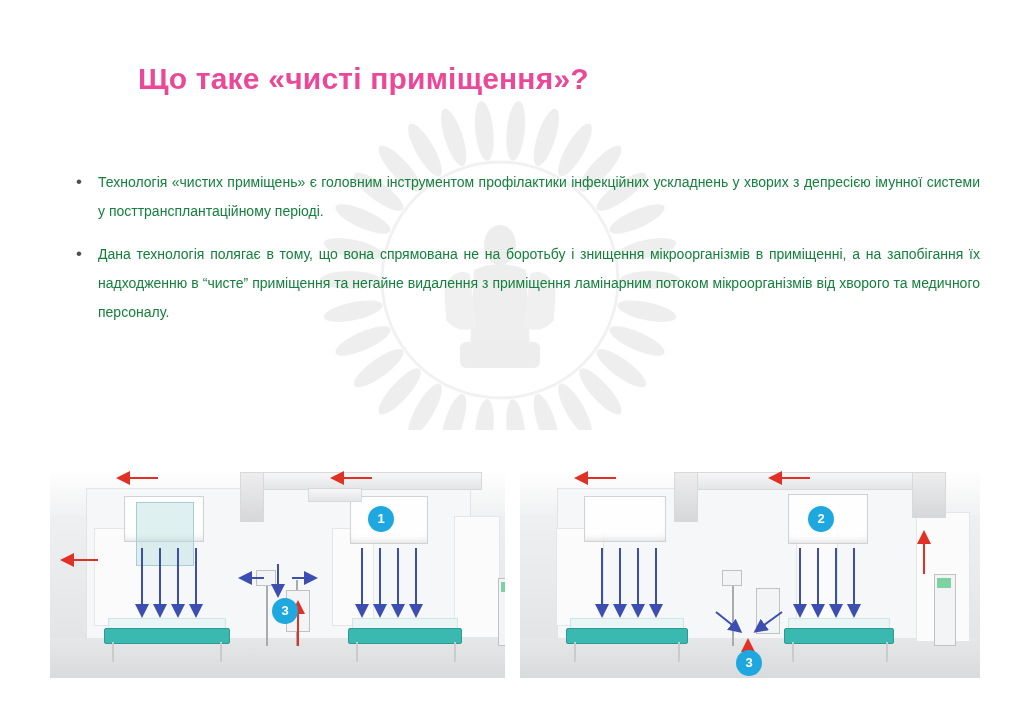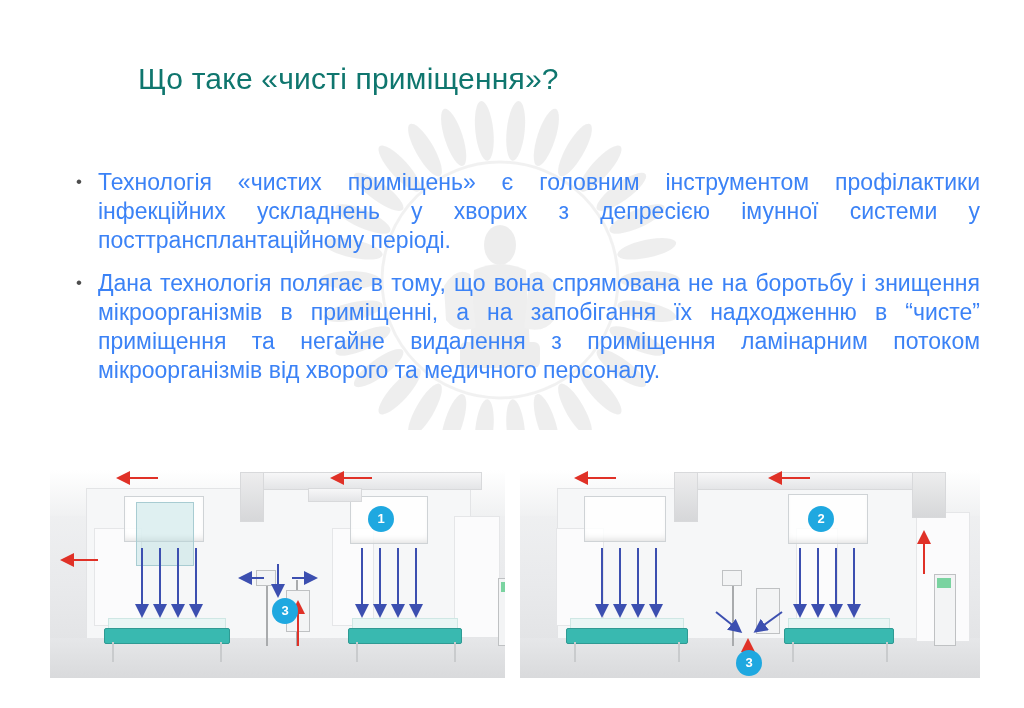--- a/index.html
+++ b/index.html
@@ -26,22 +26,22 @@
     opacity: 0.22;
     pointer-events: none;
   }
 
   
   .slide-title {
     position: absolute;
     left: 138px;
     top: 62px;
     font-size: 30px;
-    font-weight: normal;
-    color: #0f766e;
+    font-weight: bold;
+    color: #ec4899;
     letter-spacing: 0.2px;
   }
 
   
   .bullets {
     position: absolute;
     left: 60px;
     top: 168px;
     width: 920px;
   }
@@ -53,23 +53,23 @@
   .bullet-dot {
     width: 38px;
     flex: 0 0 38px;
     text-align: center;
     font-size: 17px;
     line-height: 28px;
     color: #4d4d4d;
   }
   .bullet-text {
     flex: 1;
-    font-size: 23px;
+    font-size: 14px;
     line-height: 29px;
-    color: #3b82f6;
+    color: #15803d;
     text-align: justify;
     text-justify: inter-word;
   }
 
   
   .image-band {
     position: absolute;
     left: 50px;
     top: 432px;
     width: 930px;

